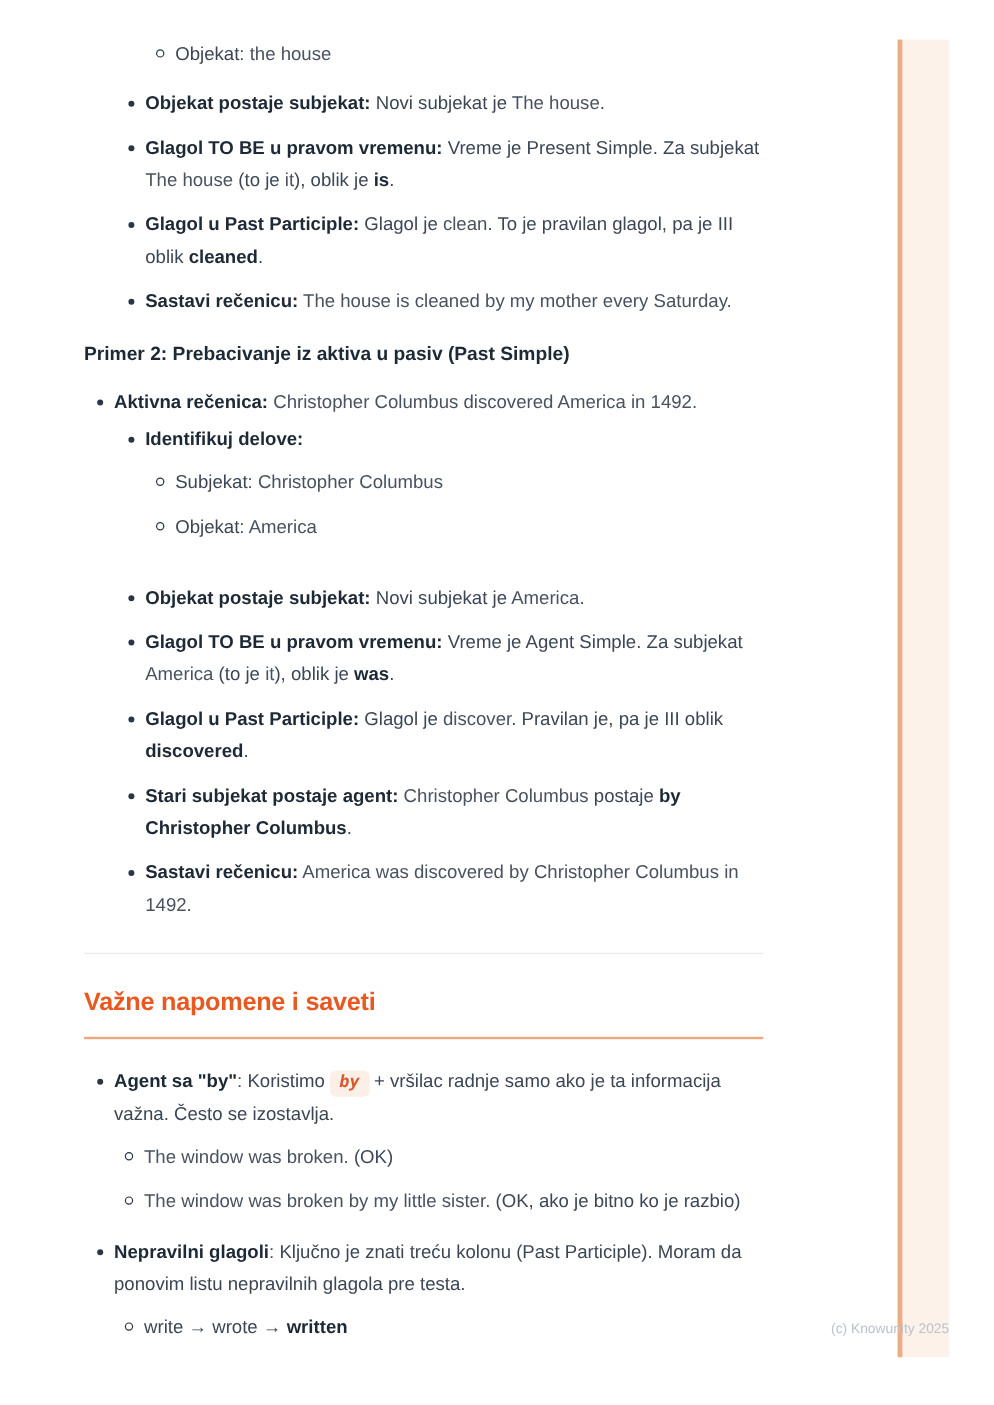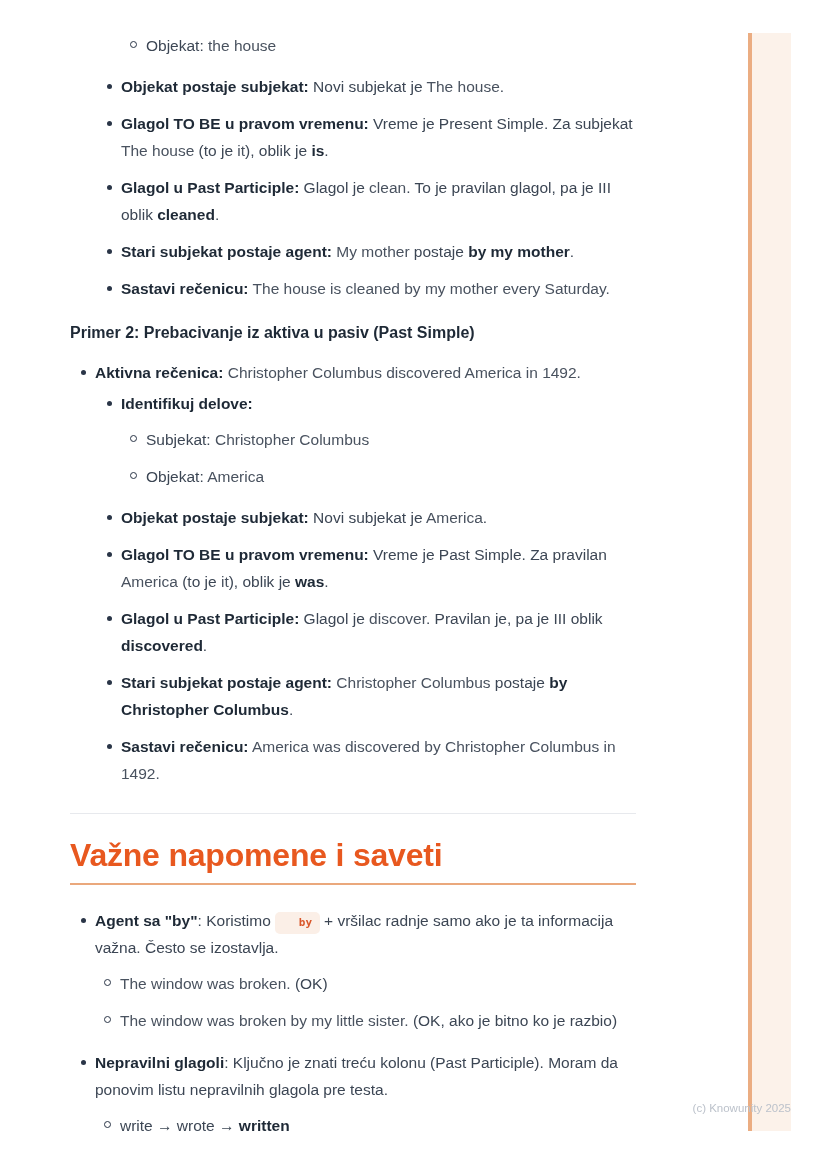--- a/index.html
+++ b/index.html
@@ -44,49 +44,50 @@
     border:1.6px solid #2A3547;background:transparent;
   }
   
   .ind-a{padding-left:25px;}
   .ind-b{padding-left:51px;}
   .ind-c{padding-left:76px;}
   .nest-b{padding-left:26px;margin-top:4px;}
   .nest-c{padding-left:25px;margin-top:9px;}
   .nest-ex{padding-left:25px;margin-top:9px;}
   ul.steps{margin-top:14px;}
-  ul.steps2{margin-top:14px;}
+  ul.steps2{margin-top:32px;}
   
   .b{font-weight:bold;color:var(--text_strong);text-align:center;}
   .i{color:#49525f;}
   .inline-code{
     display:inline-block;
     background:var(--badge_bg);
     color:var(--badge_text);
     font-family:"DejaVu Sans Mono",monospace;
-    font-size:11px;font-weight:bold;
+    font-size:14px;font-weight:bold;
     line-height:19px;
-    padding:1px 8px 2px 24px;
+    padding:1px 8px 2px 8px;
     border-radius:5px;
     margin:0 4px;
     vertical-align:baseline;
+    font-style:italic;
   }
   h4.sub-heading{
     font-size:16px;line-height:24px;
     color:var(--text_strong);
     margin:19px 0 14px 0;
     font-weight:bold;
   }
   hr.gray-divider{
     border:none;border-top:1px solid var(--divider);
     margin:26px 0 0 0;
   }
   h2.section-heading{
     color:var(--accent);
-    font-size:32px;line-height:34px;
+    font-size:21px;line-height:34px;
     letter-spacing:-0.2px;
     margin:24px 0 0 0;
     font-weight:bold;
   }
   .accent-rule{
     height:2px;background:var(--accent_rule);
     margin:11px 0 22px 0;border:none;
   }
   .side-strip{
     position:absolute;
@@ -111,21 +112,20 @@
 <div class="content">
 
   <ul class="ind-c">
     <li class="circ"><span>Objekat: </span><span class="i">the house</span></li>
   </ul>
 
   <ul class="ind-b steps">
     <li class="dot"><span class="b">Objekat postaje subjekat:</span><span> Novi subjekat je </span><span class="i">The house</span><span>.</span></li>
     <li class="dot"><span class="b">Glagol TO BE u pravom vremenu:</span><span> Vreme je Present Simple. Za subjekat </span><span class="i">The house</span><span> (to je </span><span class="i">it</span><span>), oblik je </span><span class="b">is</span><span>.</span></li>
     <li class="dot"><span class="b">Glagol u Past Participle:</span><span> Glagol je </span><span class="i">clean</span><span>. To je pravilan glagol, pa je III oblik </span><span class="b">cleaned</span><span>.</span></li>
-    <li class="dot"><span class="b">Stari subjekat postaje agent:</span><span> </span><span class="i">My mother</span><span> postaje </span><span class="b">by my mother</span><span>.</span></li>
     <li class="dot"><span class="b">Sastavi rečenicu:</span><span> </span><span class="i">The house is cleaned by my mother every Saturday.</span></li>
   </ul>
 
   <h4 class="sub-heading">Primer 2: Prebacivanje iz aktiva u pasiv (Past Simple)</h4>
 
   <ul class="ind-a">
     <li class="dot">
       <span><span class="b">Aktivna rečenica:</span><span> </span><span class="i">Christopher Columbus discovered America in 1492.</span></span>
       <ul class="nest-b">
         <li class="dot">
@@ -134,21 +134,21 @@
             <li class="circ"><span>Subjekat: </span><span class="i">Christopher Columbus</span></li>
             <li class="circ"><span>Objekat: </span><span class="i">America</span></li>
           </ul>
         </li>
       </ul>
     </li>
   </ul>
 
   <ul class="ind-b steps2">
     <li class="dot"><span class="b">Objekat postaje subjekat:</span><span> Novi subjekat je </span><span class="i">America</span><span>.</span></li>
-    <li class="dot"><span class="b">Glagol TO BE u pravom vremenu:</span><span> Vreme je Past Simple. Za pravilan </span><span class="i">America</span><span> (to je </span><span class="i">it</span><span>), oblik je </span><span class="b">was</span><span>.</span></li>
+    <li class="dot"><span class="b">Glagol TO BE u pravom vremenu:</span><span> Vreme je Agent Simple. Za subjekat </span><span class="i">America</span><span> (to je </span><span class="i">it</span><span>), oblik je </span><span class="b">was</span><span>.</span></li>
     <li class="dot"><span class="b">Glagol u Past Participle:</span><span> Glagol je </span><span class="i">discover</span><span>. Pravilan je, pa je III oblik </span><span class="b">discovered</span><span>.</span></li>
     <li class="dot"><span class="b">Stari subjekat postaje agent:</span><span> </span><span class="i">Christopher Columbus</span><span> postaje </span><span class="b">by Christopher Columbus</span><span>.</span></li>
     <li class="dot"><span class="b">Sastavi rečenicu:</span><span> </span><span class="i">America was discovered by Christopher Columbus in 1492.</span></li>
   </ul>
 
   <hr class="gray-divider">
 
   <h2 class="section-heading">Važne napomene i saveti</h2>
   <div class="accent-rule"></div>
 

